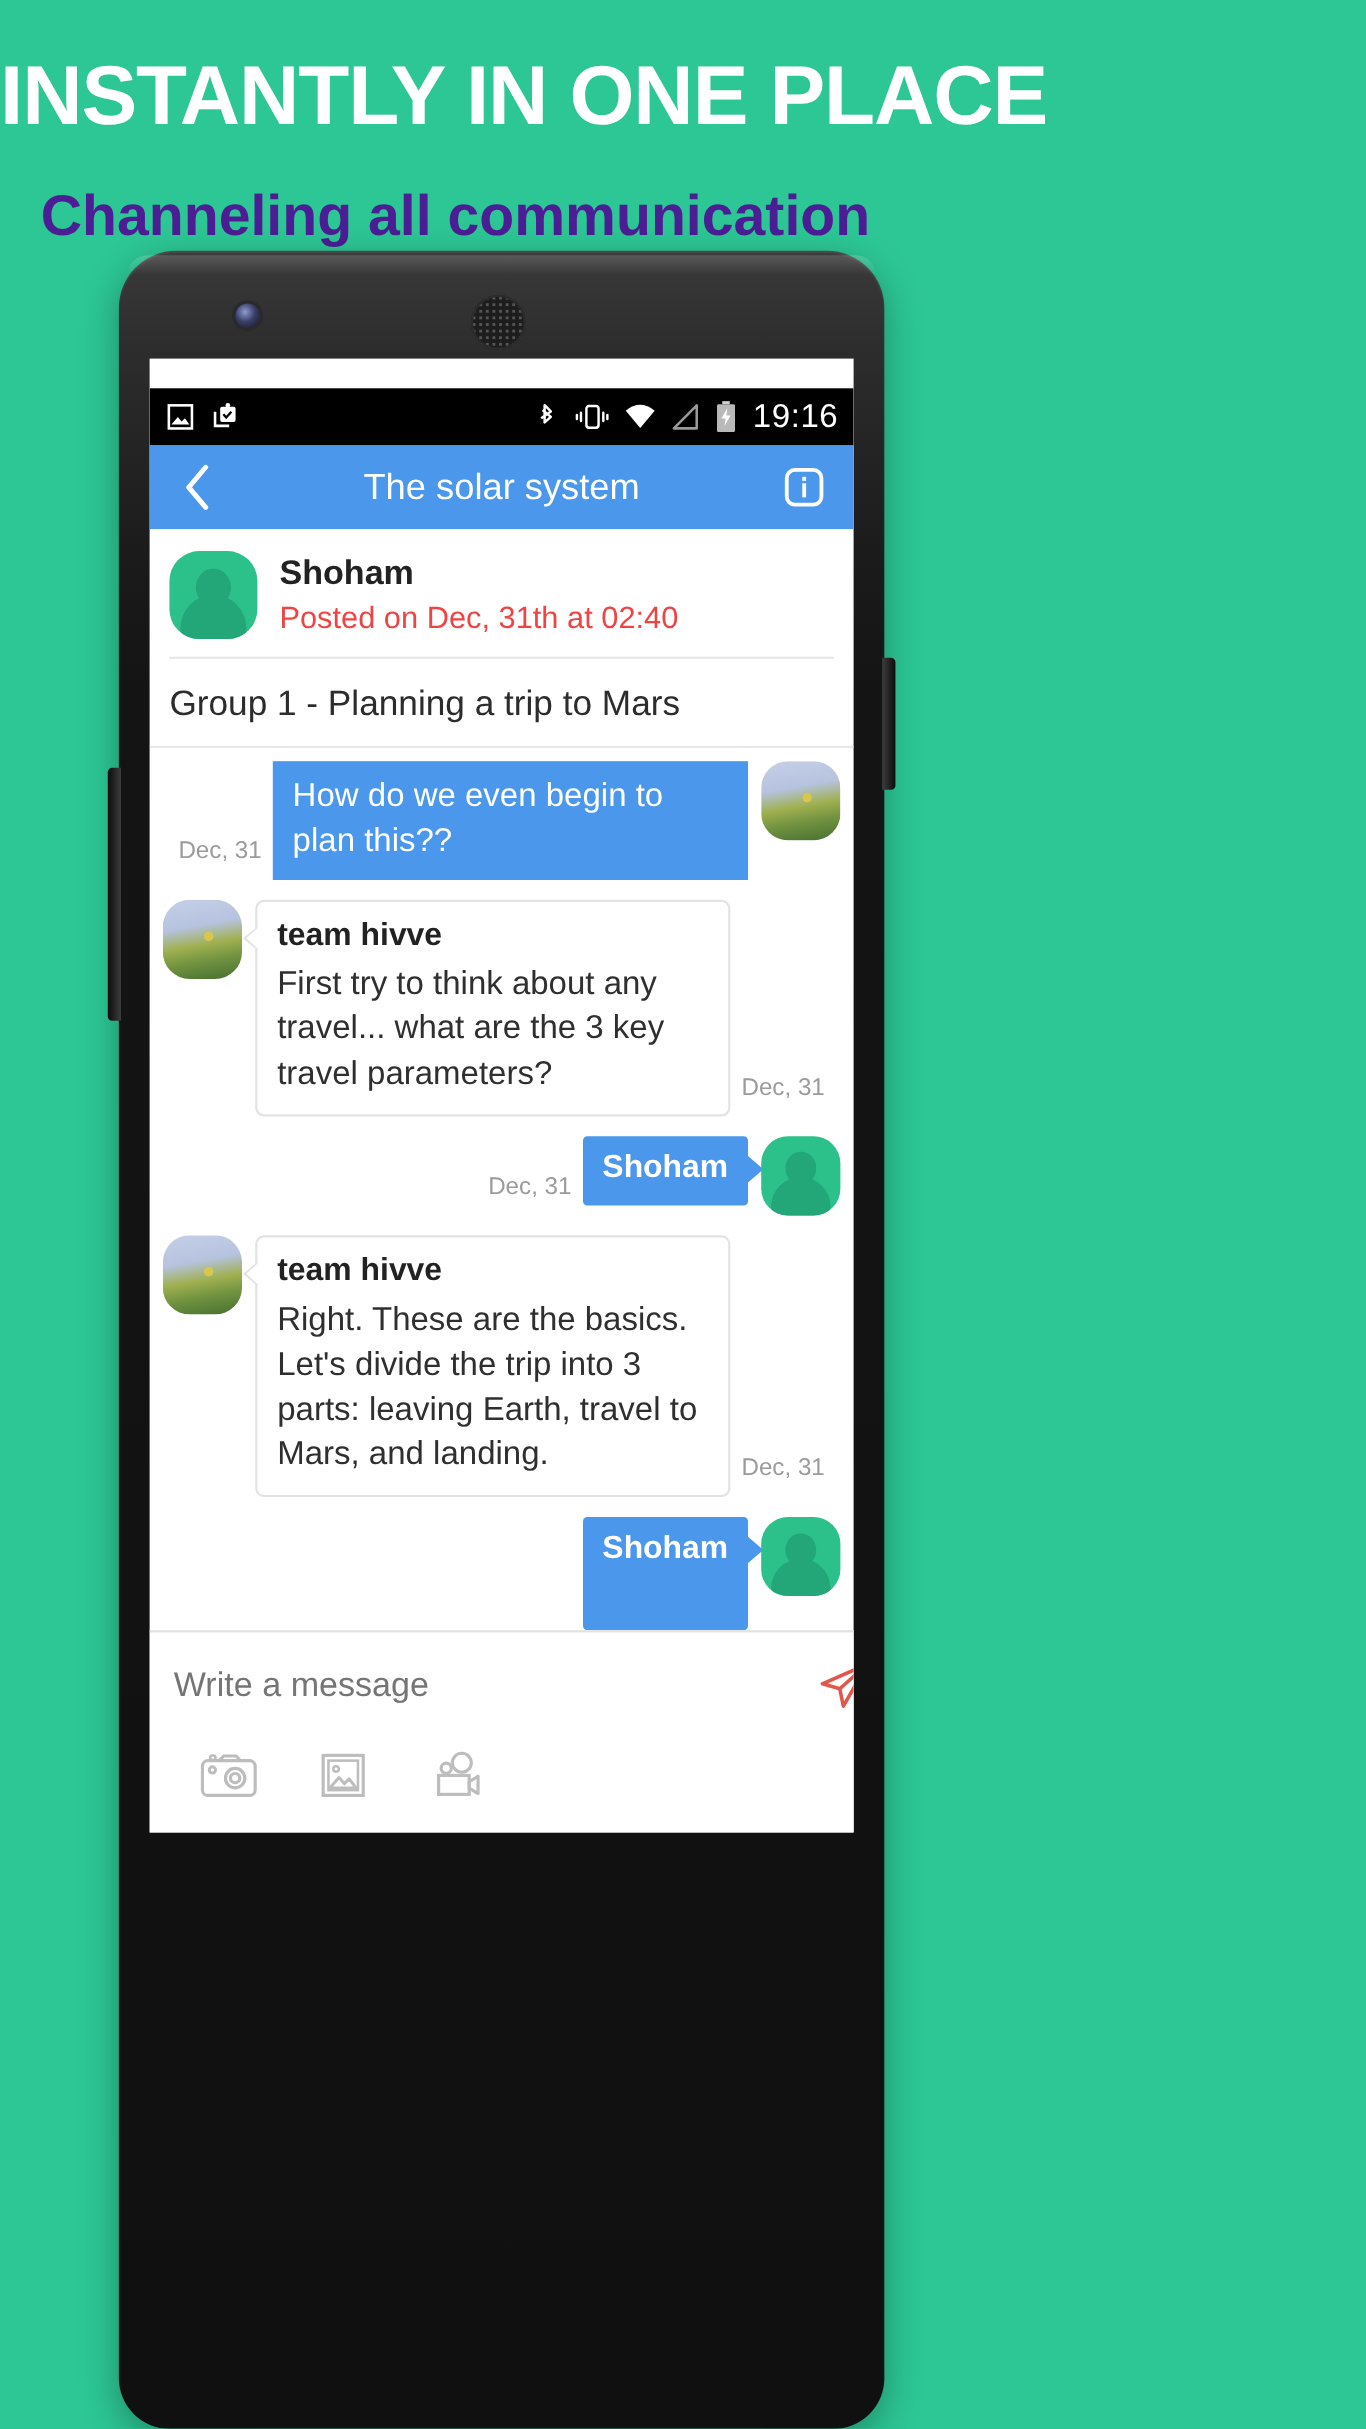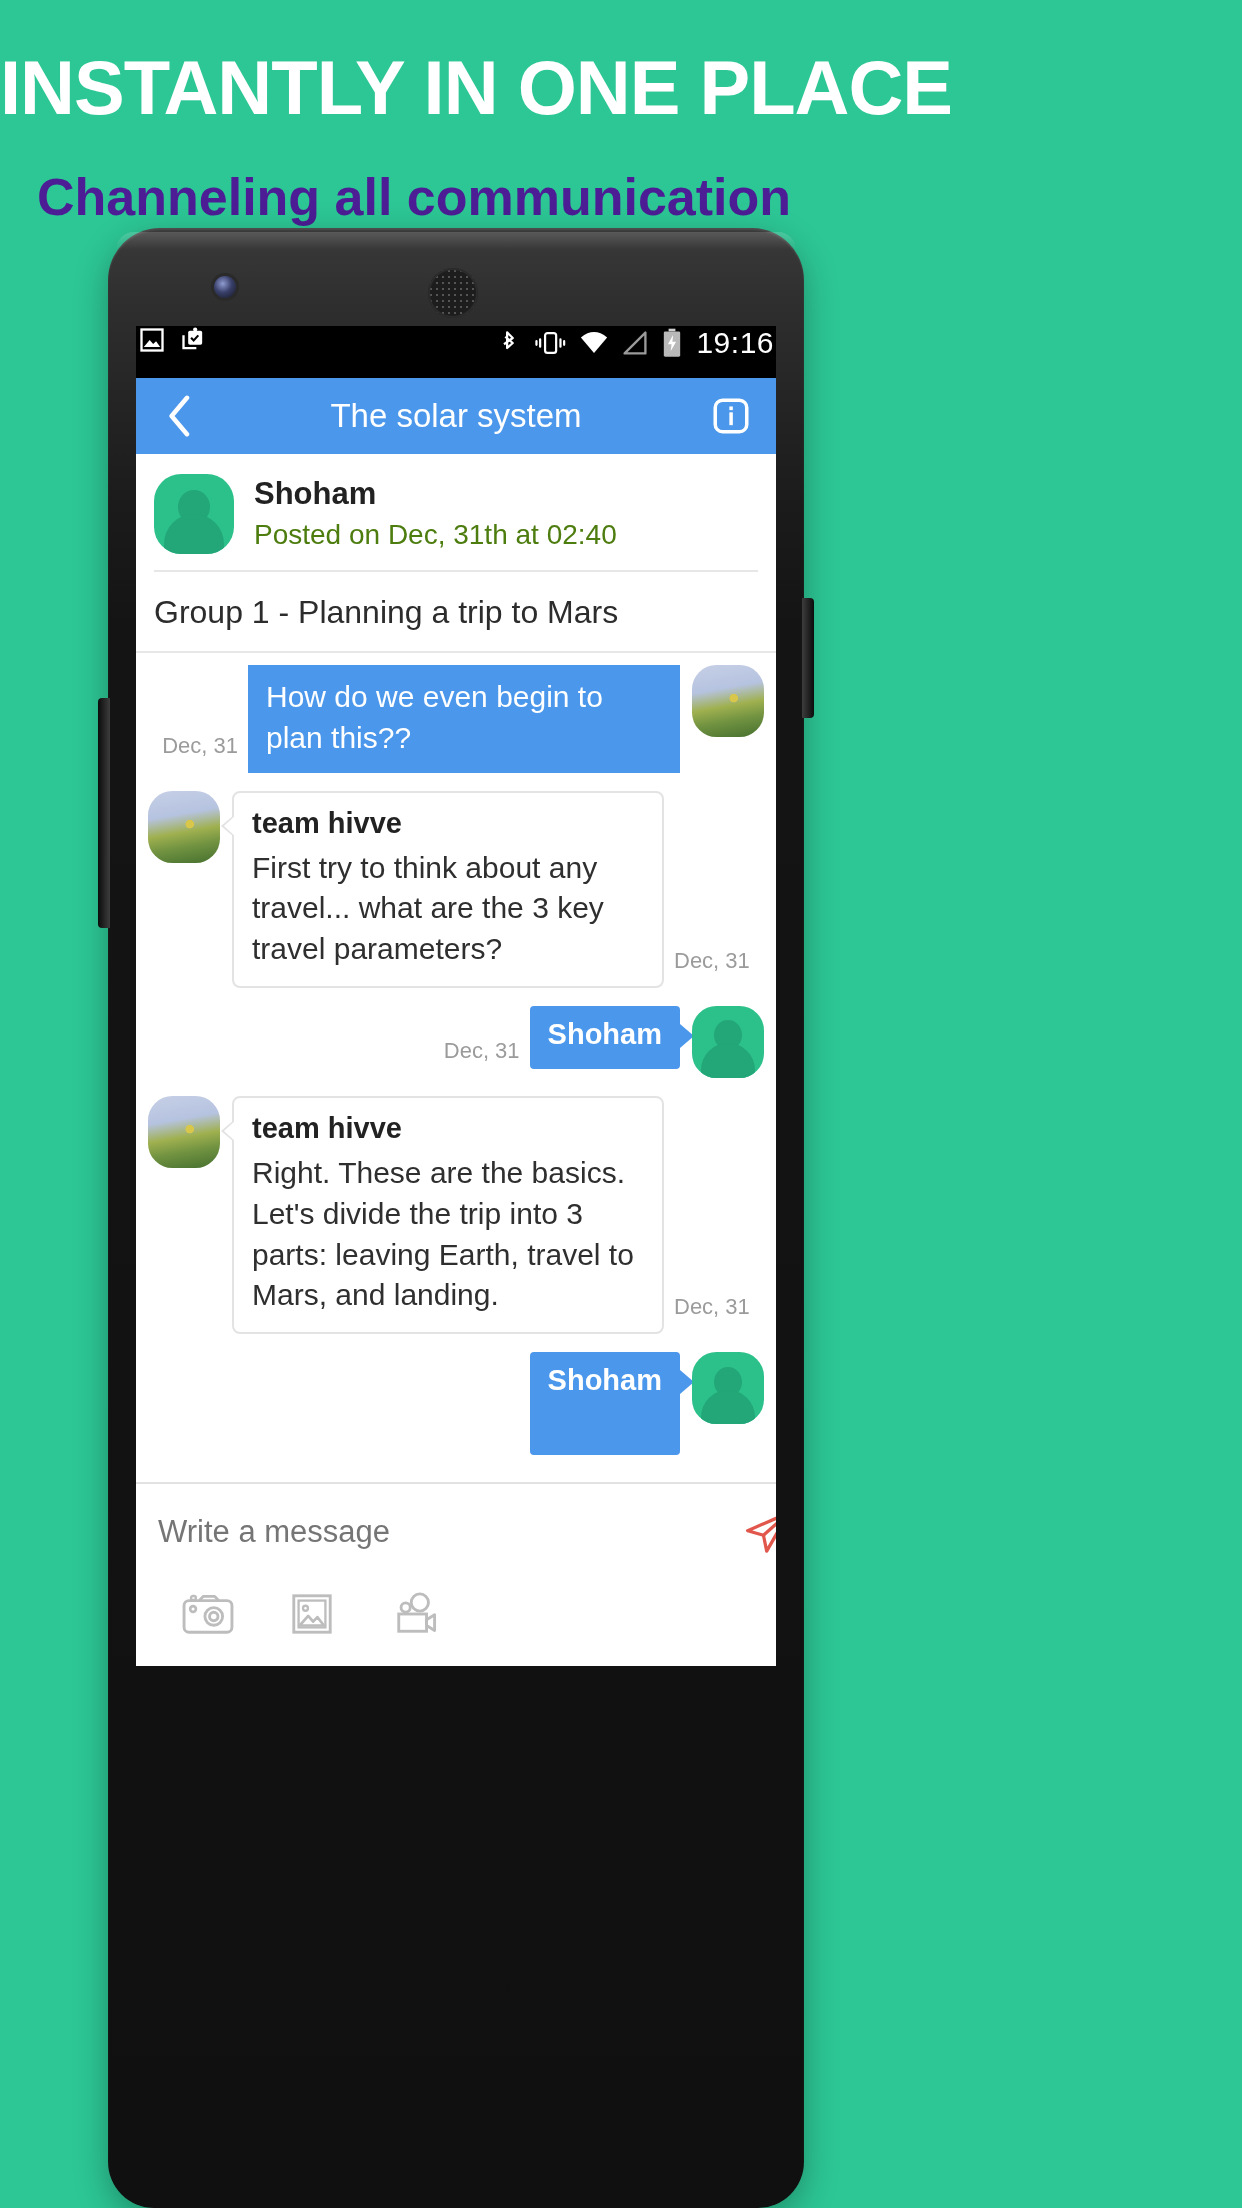--- a/index.html
+++ b/index.html
@@ -58,22 +58,22 @@
   }
 
   
   .screen{
     position:absolute; left:28px; top:98px; width:640px; height:1340px;
     background:#ffffff; overflow:hidden;
   }
 
   
   .statusbar{
-    height:52px; background:#000000; display:flex; align-items:flex-start;
-    padding:0 2px; color:#fff;
+    height:52px; background:#000000; display:flex; align-items:center;
+    padding:0 14px; color:#fff;margin-top:27px;
   }
   .sb-left{ display:flex; align-items:center; gap:14px; }
   .sb-right{ margin-left:auto; display:flex; align-items:center; gap:13px; }
   .sb-time{ font-size:30px; color:#fff; letter-spacing:.5px; }
   .sb-ico{ display:block; }
 
   
   .appbar{
     height:76px; background:#4a97ec; display:flex; align-items:center;
     padding:0 22px; position:relative;
@@ -93,21 +93,21 @@
   }
   .avatar-green .head{
     position:absolute; left:50%; top:20%; transform:translateX(-50%);
     width:32px; height:34px; border-radius:50%; background:#23a678;
   }
   .avatar-green .body{
     position:absolute; left:50%; top:50%; transform:translateX(-50%);
     width:60px; height:52px; border-radius:30px 30px 0 0; background:#23a678;
   }
   .post-name{ font-size:31px; font-weight:bold; color:#222; line-height:1.25; }
-  .post-sub{ font-size:28px; color:#4d7c0f; line-height:1.3; margin-top:3px;}
+  .post-sub{ font-size:28px; color:#ef4444; line-height:1.3; margin-top:3px;}
 
   .divider{ height:2px; background:#e7e7e7; margin:0 18px; }
 
   .group-title{ font-size:32px; color:#2c2c2c; padding:22px 18px 20px 18px; }
 
   .divider2{ height:2px; background:#e7e7e7; }
 
   
   .chat{ padding:0; }
   .row{ display:flex; align-items:flex-start; padding:0 12px; }

